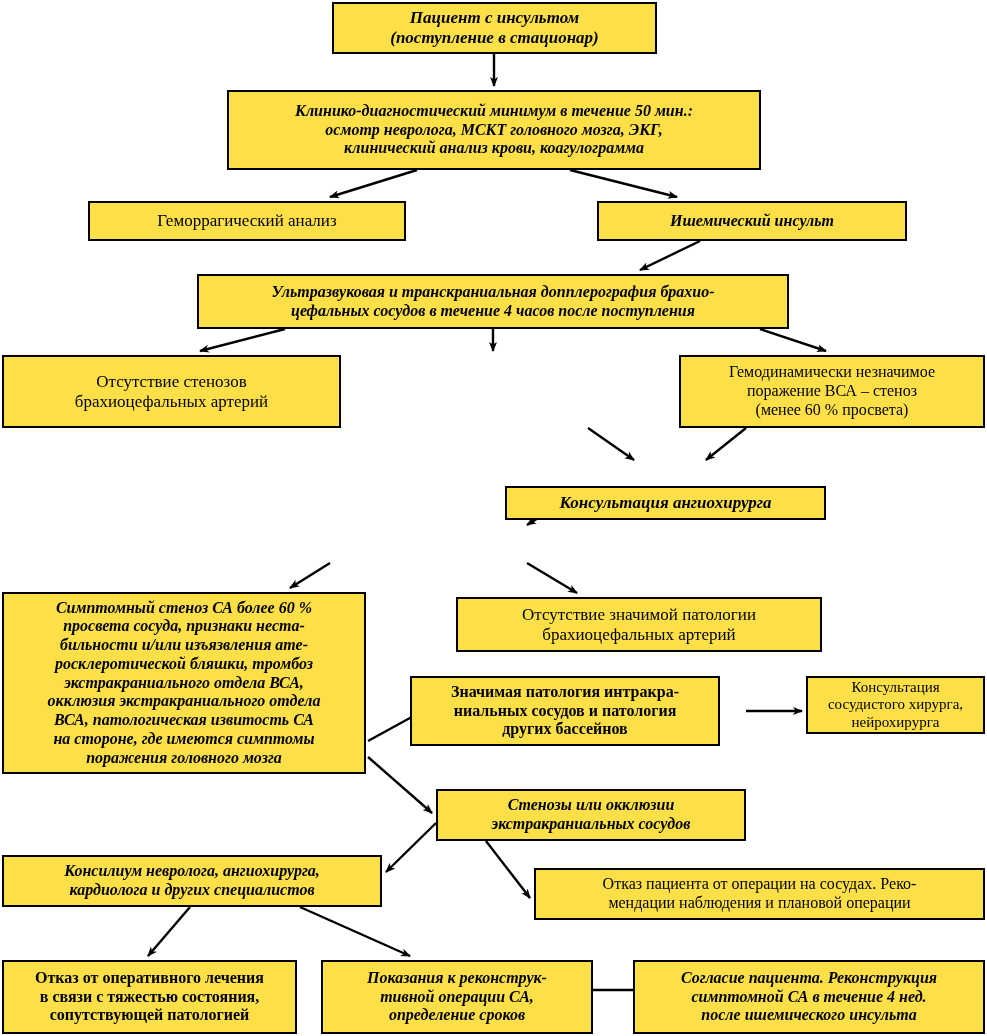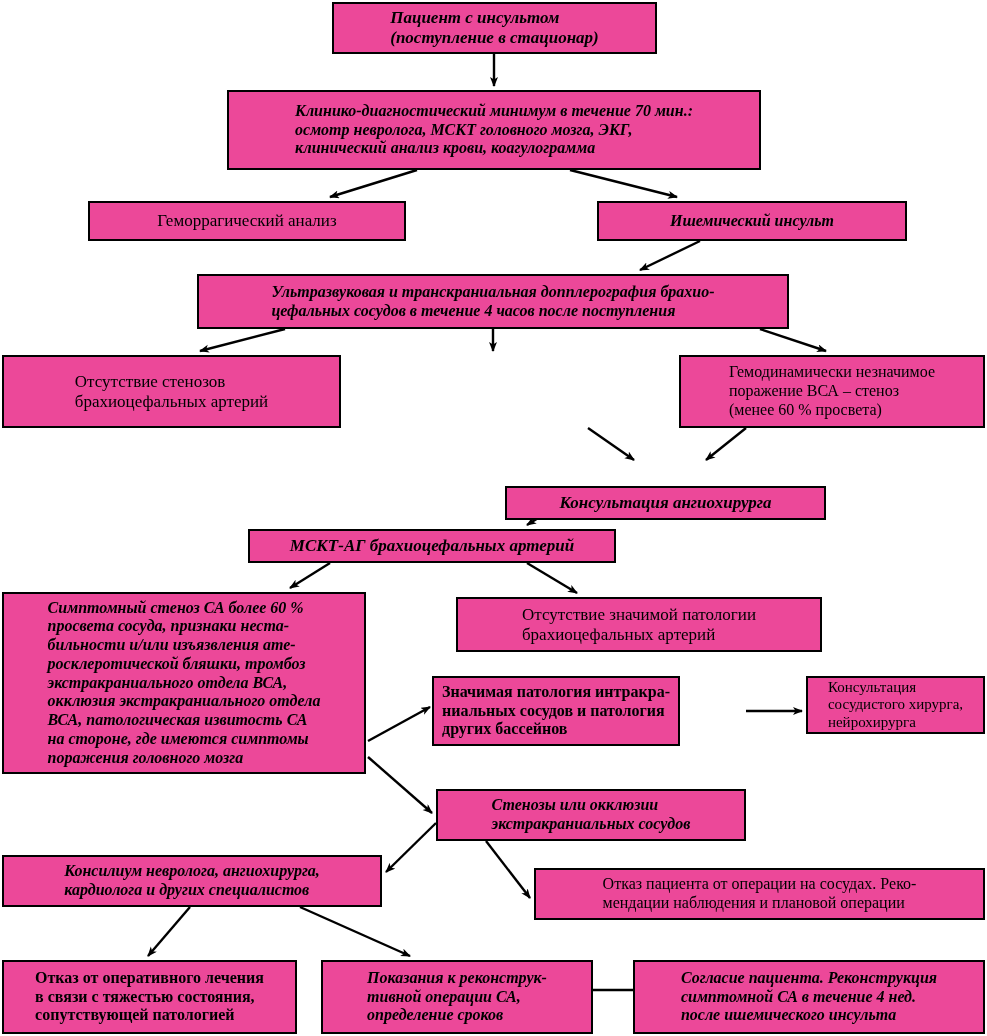--- a/index.html
+++ b/index.html
@@ -9,25 +9,25 @@
     height:1036px;
     background:#ffffff;
     font-family:"Liberation Serif","DejaVu Serif",serif;
     color:#000000;
     overflow:hidden;
   }
   .node{
     position:absolute;
     box-sizing:border-box;
     border:2px solid #000000;
-    background:#ec4899;
+    background:#fde047;
     display:flex;
     align-items:center;
     justify-content:center;
-    text-align:left;
+    text-align:center;
     line-height:1.17;
     padding:2px 5px;
     z-index:3;
     white-space:pre-line;
   }
   .ital{font-style:italic;font-weight:bold;}
   .upr{font-style:normal;font-weight:normal;}
   .uprb{font-style:normal;font-weight:bold;}
   .f17{font-size:17px;}
   .f16{font-size:16px;}
@@ -93,46 +93,45 @@
       <path d="M300,907 L410,956"></path>
     </g>
     <g stroke="#000" stroke-width="2.4" fill="none">
 
       <path d="M593,990 L633,990"></path>
     </g>
   </svg>
 
   <div class="node ital f17" style="left:332px;top:2px;width:325px;height:52px;">Пациент с инсультом
 (поступление в стационар)</div>
-  <div class="node ital f16" style="left:227px;top:90px;width:534px;height:80px;">Клинико-диагностический минимум в течение 70 мин.:
+  <div class="node ital f16" style="left:227px;top:90px;width:534px;height:80px;">Клинико-диагностический минимум в течение 50 мин.:
 осмотр невролога, МСКТ головного мозга, ЭКГ,
 клинический анализ крови, коагулограмма</div>
   <div class="node upr f17" style="left:88px;top:201px;width:318px;height:40px;">Геморрагический анализ</div>
   <div class="node ital f16" style="left:597px;top:201px;width:310px;height:40px;">Ишемический инсульт</div>
   <div class="node ital f16" style="left:197px;top:274px;width:592px;height:55px;">Ультразвуковая и транскраниальная  допплерография брахио-
 цефальных сосудов в течение 4 часов после поступления</div>
   <div class="node upr f17" style="left:2px;top:355px;width:339px;height:73px;">Отсутствие стенозов
 брахиоцефальных артерий</div>
   <div class="node upr f16" style="left:679px;top:355px;width:306px;height:73px;">Гемодинамически незначимое
 поражение ВСА – стеноз
 (менее 60 % просвета)</div>
   <div class="node ital f17" style="left:505px;top:464px;width:321px;height:34px;margin-top:22px;">Консультация ангиохирурга</div>
-  <div class="node ital f17" style="left:248px;top:529px;width:368px;height:34px;">МСКТ-АГ брахиоцефальных артерий</div>
   <div class="node ital f16" style="left:2px;top:592px;width:364px;height:182px;">Симптомный стеноз СА более 60 %
 просвета сосуда, признаки неста-
 бильности и/или изъязвления ате-
 росклеротической бляшки, тромбоз
 экстракраниального отдела ВСА,
 окклюзия экстракраниального отдела
 ВСА, патологическая извитость СА
 на стороне, где имеются симптомы
 поражения головного мозга</div>
   <div class="node upr f17" style="left:456px;top:597px;width:366px;height:55px;">Отсутствие значимой патологии
 брахиоцефальных артерий</div>
-  <div class="node uprb f16" style="left:432px;top:676px;width:248px;height:70px;">Значимая патология интракра-
+  <div class="node uprb f16" style="left:410px;top:676px;width:310px;height:70px;">Значимая патология интракра-
 ниальных сосудов и патология
 других бассейнов</div>
   <div class="node upr f15" style="left:806px;top:676px;width:179px;height:58px;">Консультация
 сосудистого хирурга,
 нейрохирурга</div>
   <div class="node ital f16" style="left:436px;top:789px;width:310px;height:52px;">Стенозы или окклюзии
 экстракраниальных сосудов</div>
   <div class="node ital f16" style="left:2px;top:855px;width:380px;height:52px;">Консилиум невролога, ангиохирурга,
 кардиолога и других специалистов</div>
   <div class="node upr f16" style="left:534px;top:868px;width:451px;height:52px;">Отказ пациента от операции на сосудах. Реко-

